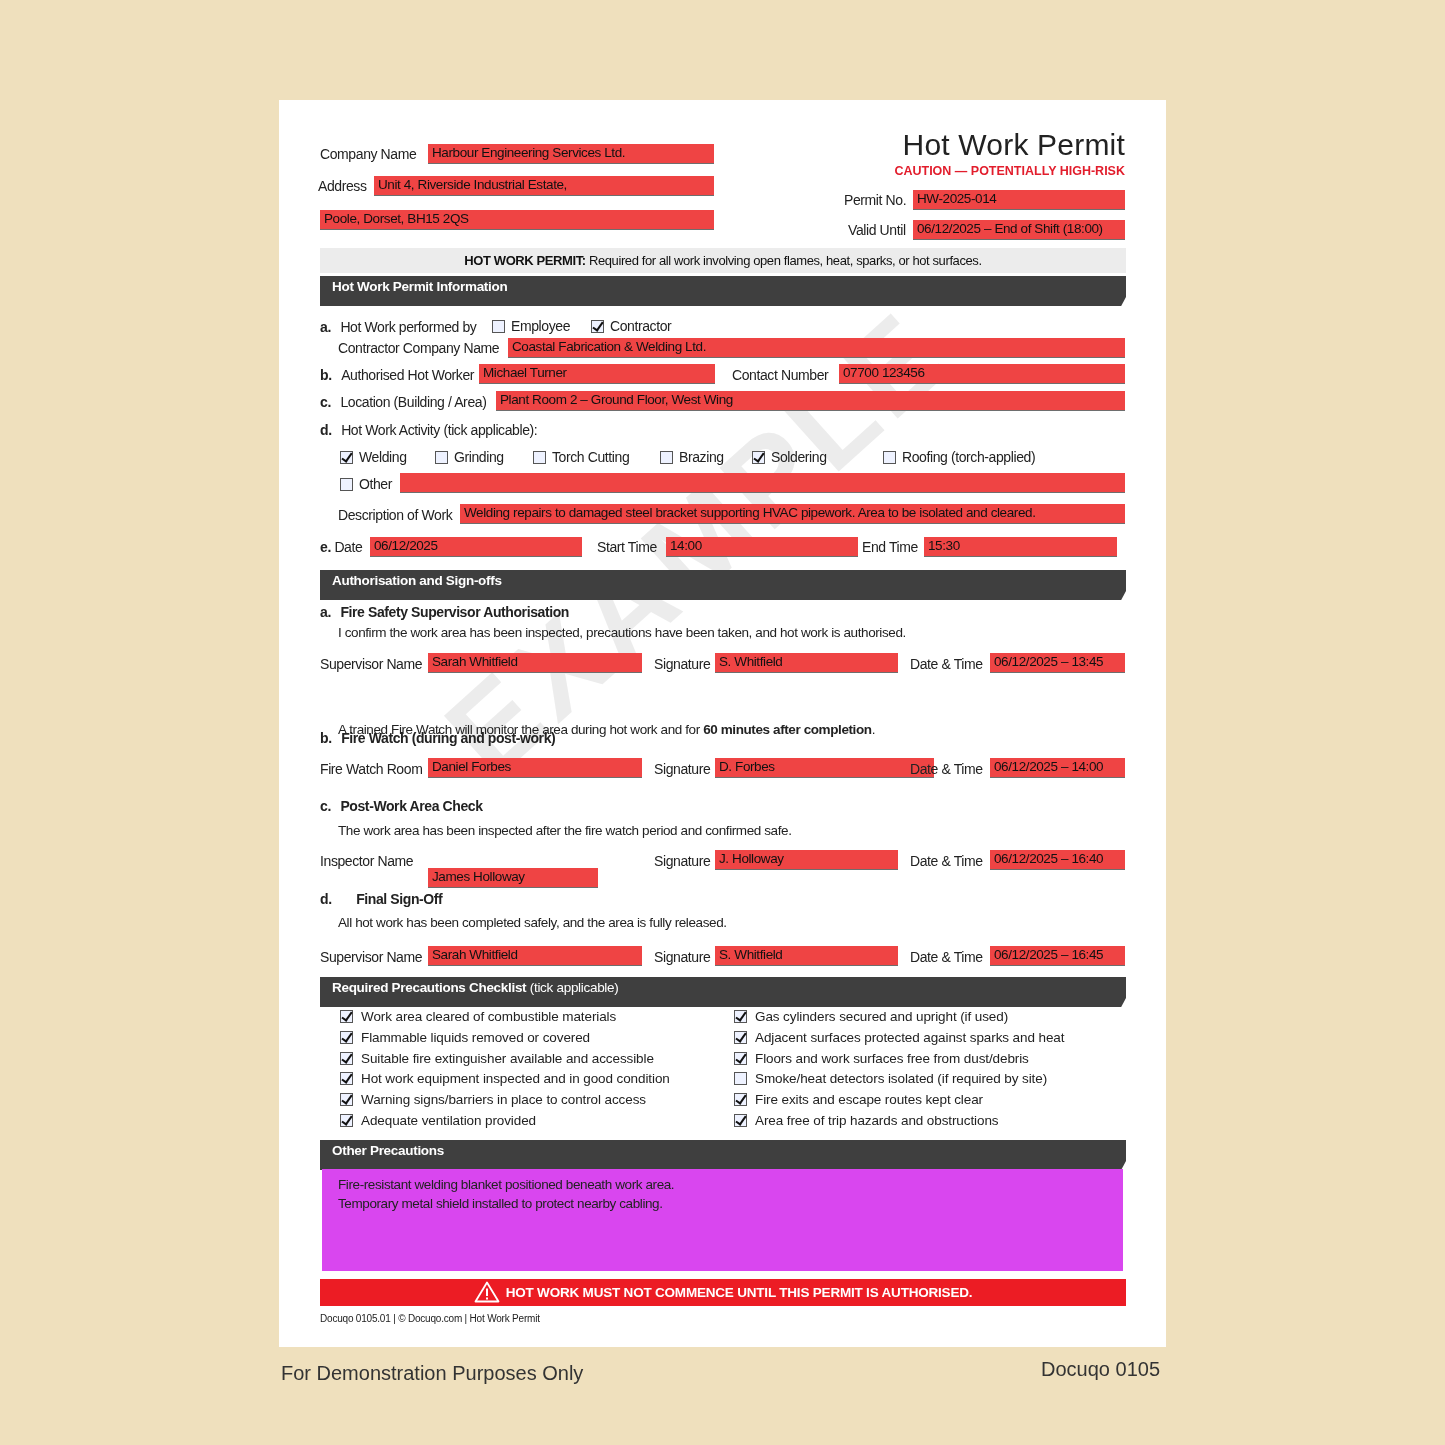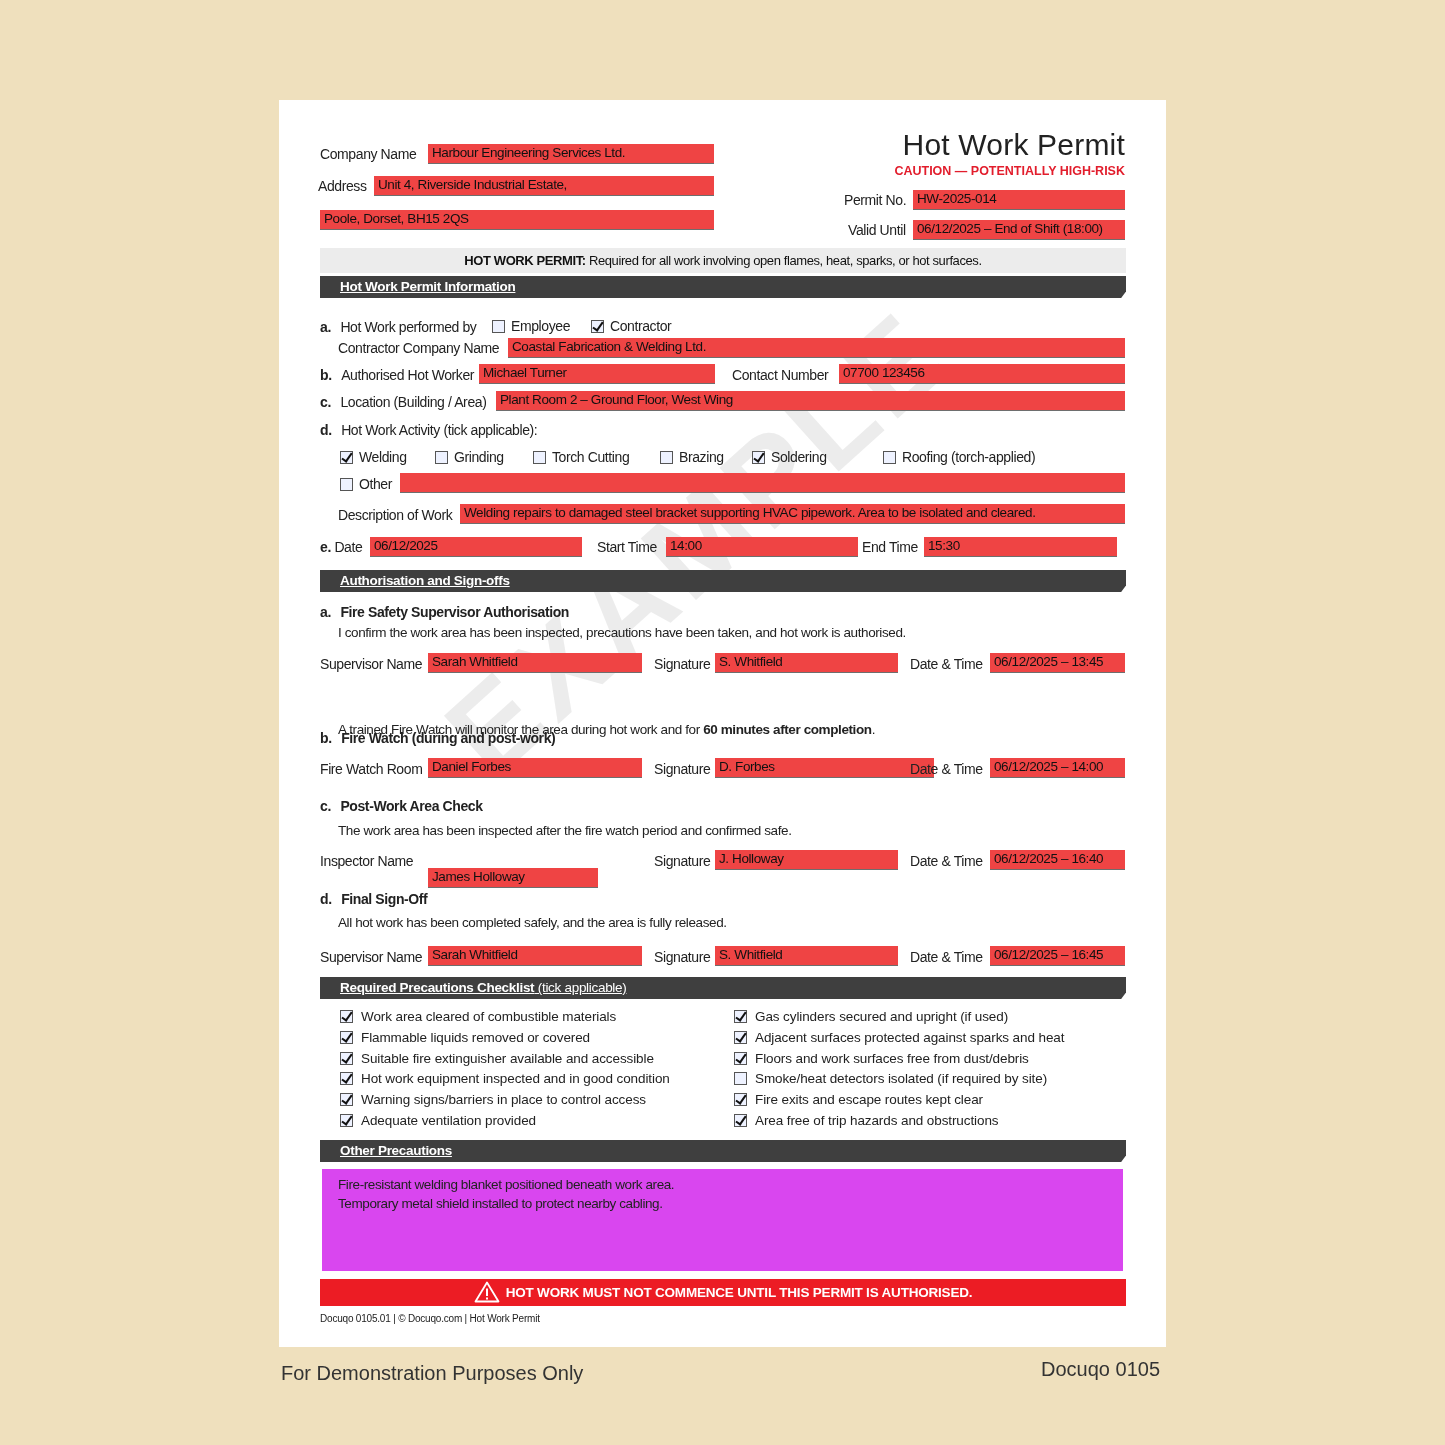--- a/index.html
+++ b/index.html
@@ -40,27 +40,26 @@
     position: absolute; right: 41px; top: 64px;
     font-size: 12.5px; font-weight: bold; color: #e21d2c; letter-spacing: 0;
   }
   .banner {
     position: absolute; left: 41px; top: 148px; width: 806px; height: 25px;
     background: #ececec;
     text-align: center; font-size: 13px; line-height: 25px; color: #111; letter-spacing: -0.4px;
   }
   .banner b { font-weight: bold; }
   .section {
-    position: absolute; left: 41px; width: 806px; height: 22px;
+    position: absolute; left: 41px; width: 806px; height: 30px;
     background: #3f3f3f;
     color: #fff; font-size: 13.5px; font-weight: bold;
-    line-height: 22px; padding-left: 20px;
+    line-height: 22px; padding-left: 12px;
     clip-path: polygon(0 0, 100% 0, 100% 70%, 99.4% 100%, 0 100%);
     letter-spacing: -0.3px;
-    text-decoration: underline;
   }
   .section .normal { font-weight: normal; }
   .letter { font-weight: bold; }
   .cb {
     display: inline-block; width: 13px; height: 13px;
     border: 1.3px solid #555; background: #eef2ff;
     position: relative; vertical-align: -2px;
   }
   .cb.checked::after {
     content: ""; position: absolute; left: 3px; top: -1px;
@@ -229,21 +228,21 @@
   <div class="sub-t" style="left:59px;top:723px;">The work area has been inspected after the fire watch period and confirmed safe.</div>
   <span class="abs lbl" style="left:41px;top:753px;">Inspector Name</span>
   <div class="field" style="left:149px;top:768px;width:170px;">James Holloway</div>
   <span class="abs lbl" style="left:375px;top:753px;">Signature</span>
   <div class="field" style="left:436px;top:750px;width:183px;">J. Holloway</div>
   <span class="abs lbl" style="left:631px;top:753px;">Date &amp; Time</span>
   <div class="field" style="left:711px;top:750px;width:135px;">06/12/2025 – 16:40</div>
 
   <div class="sub-h" style="left:41px;top:791px;">
     <span>d.</span>
-    <span style="margin-left:6px;">Final Sign-Off</span>
+    <span style="margin-left:21px;">Final Sign-Off</span>
   </div>
   <div class="sub-t" style="left:59px;top:815px;">All hot work has been completed safely, and the area is fully released.</div>
   <span class="abs lbl" style="left:41px;top:849px;">Supervisor Name</span>
   <div class="field" style="left:149px;top:846px;width:214px;">Sarah Whitfield</div>
   <span class="abs lbl" style="left:375px;top:849px;">Signature</span>
   <div class="field" style="left:436px;top:846px;width:183px;">S. Whitfield</div>
   <span class="abs lbl" style="left:631px;top:849px;">Date &amp; Time</span>
   <div class="field" style="left:711px;top:846px;width:135px;">06/12/2025 – 16:45</div>
 
   <div class="section" style="top:877px;">

